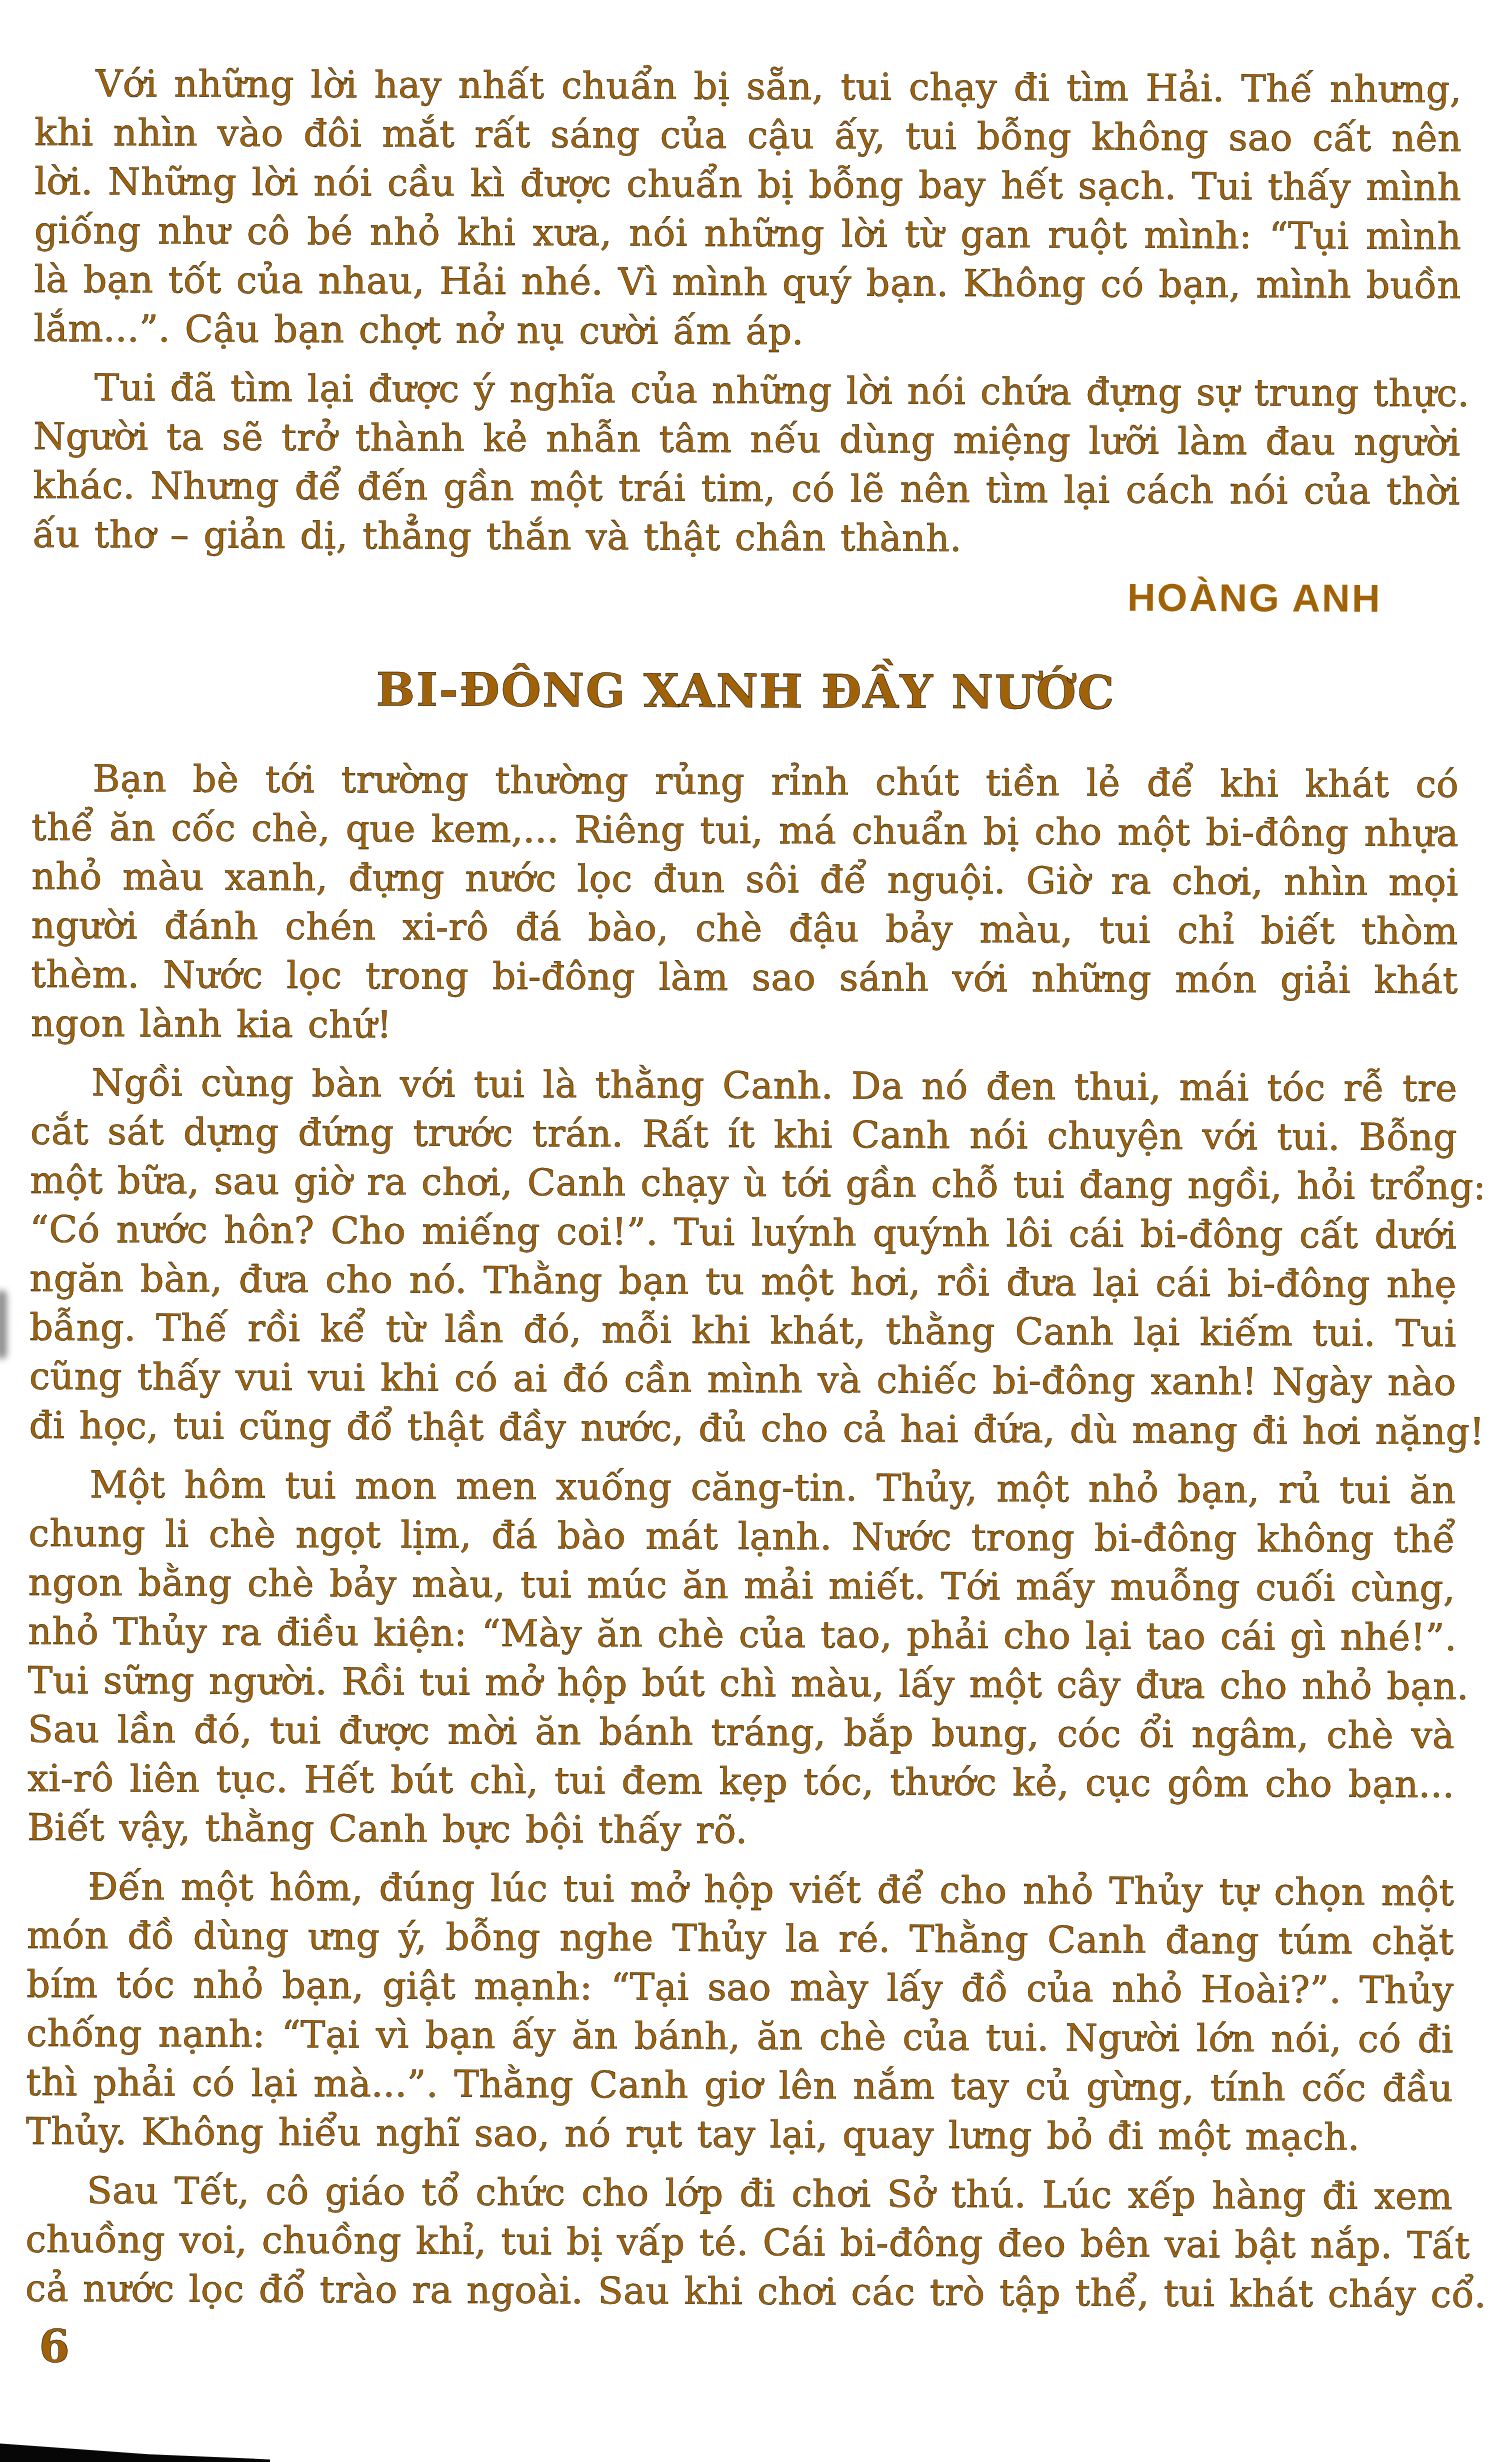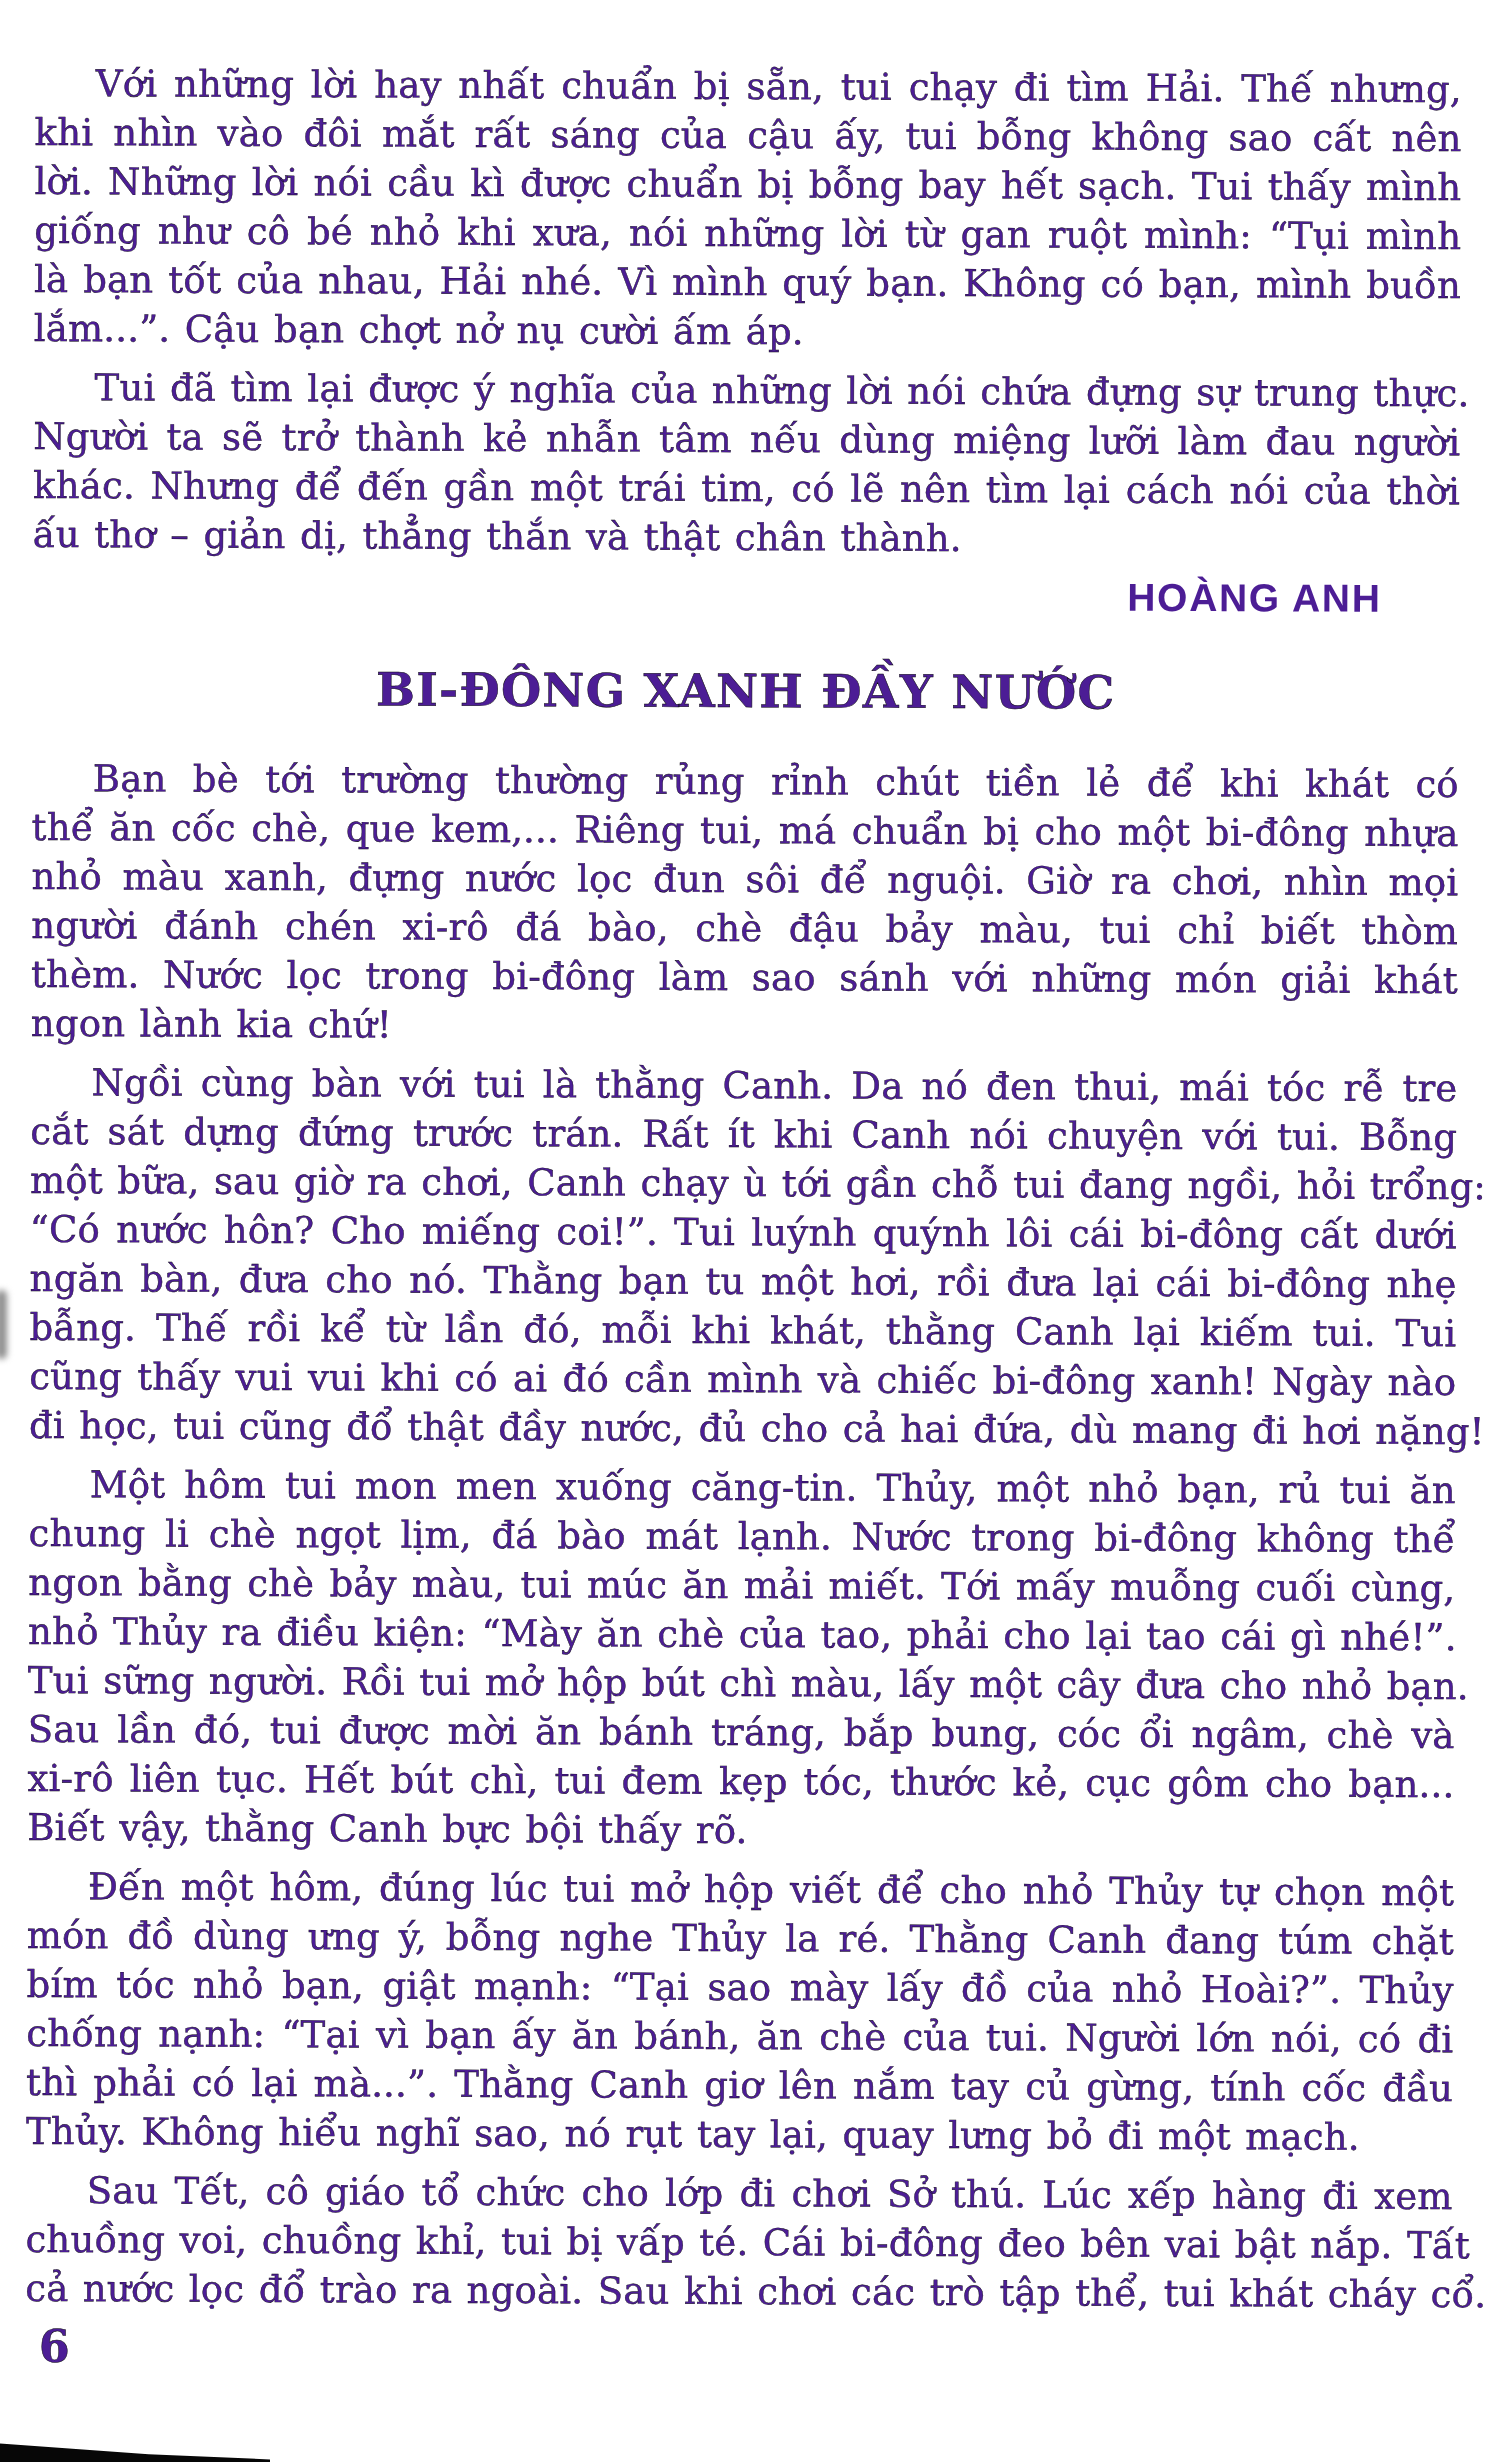--- a/index.html
+++ b/index.html
@@ -3,21 +3,21 @@
 <meta charset="utf-8">
 <style>
   html, body { margin: 0; padding: 0; background: #e8e8e8; }
   .page {
     position: relative;
     width: 1493px;
     height: 2462px;
     background: #ffffff;
     overflow: hidden;
     font-family: "DejaVu Serif", serif;
-    color: #4c1d95;
+    color: #a16207;
   }
   .content {
     position: absolute;
     left: 35px;
     top: 59px;
     width: 1427px;
     transform: rotate(0.25deg);
     transform-origin: top left;
   }
   .line {

